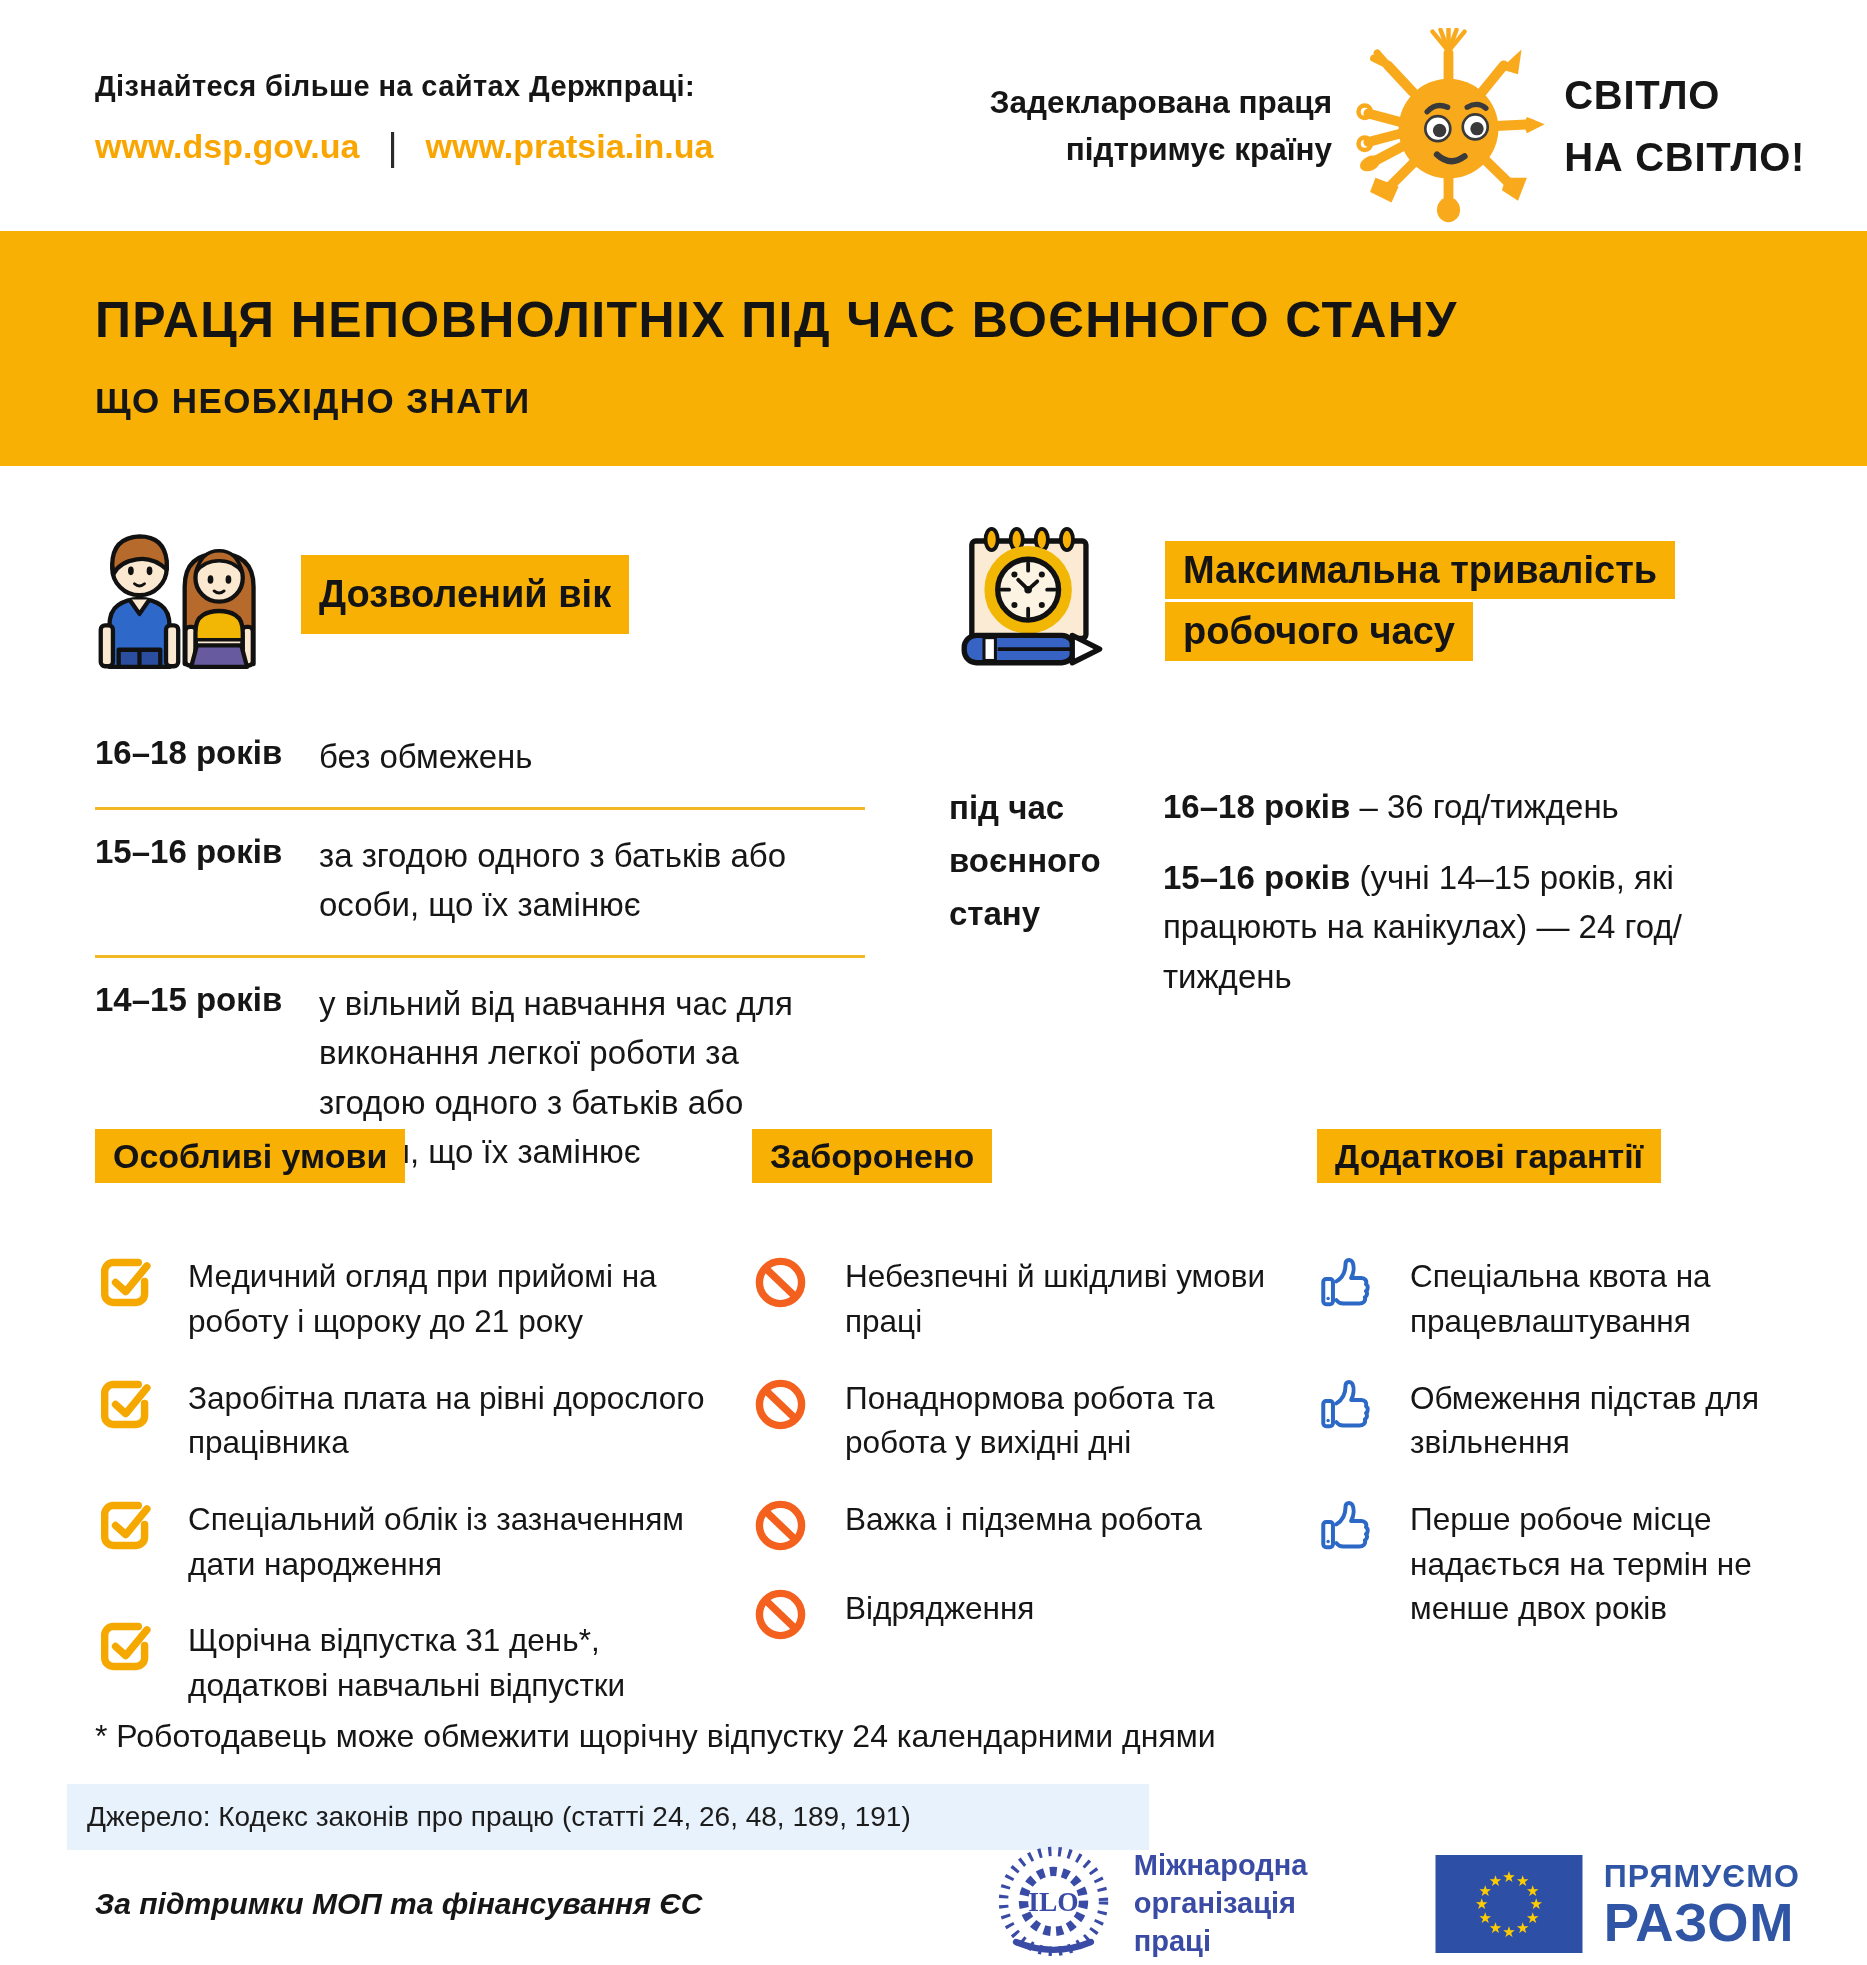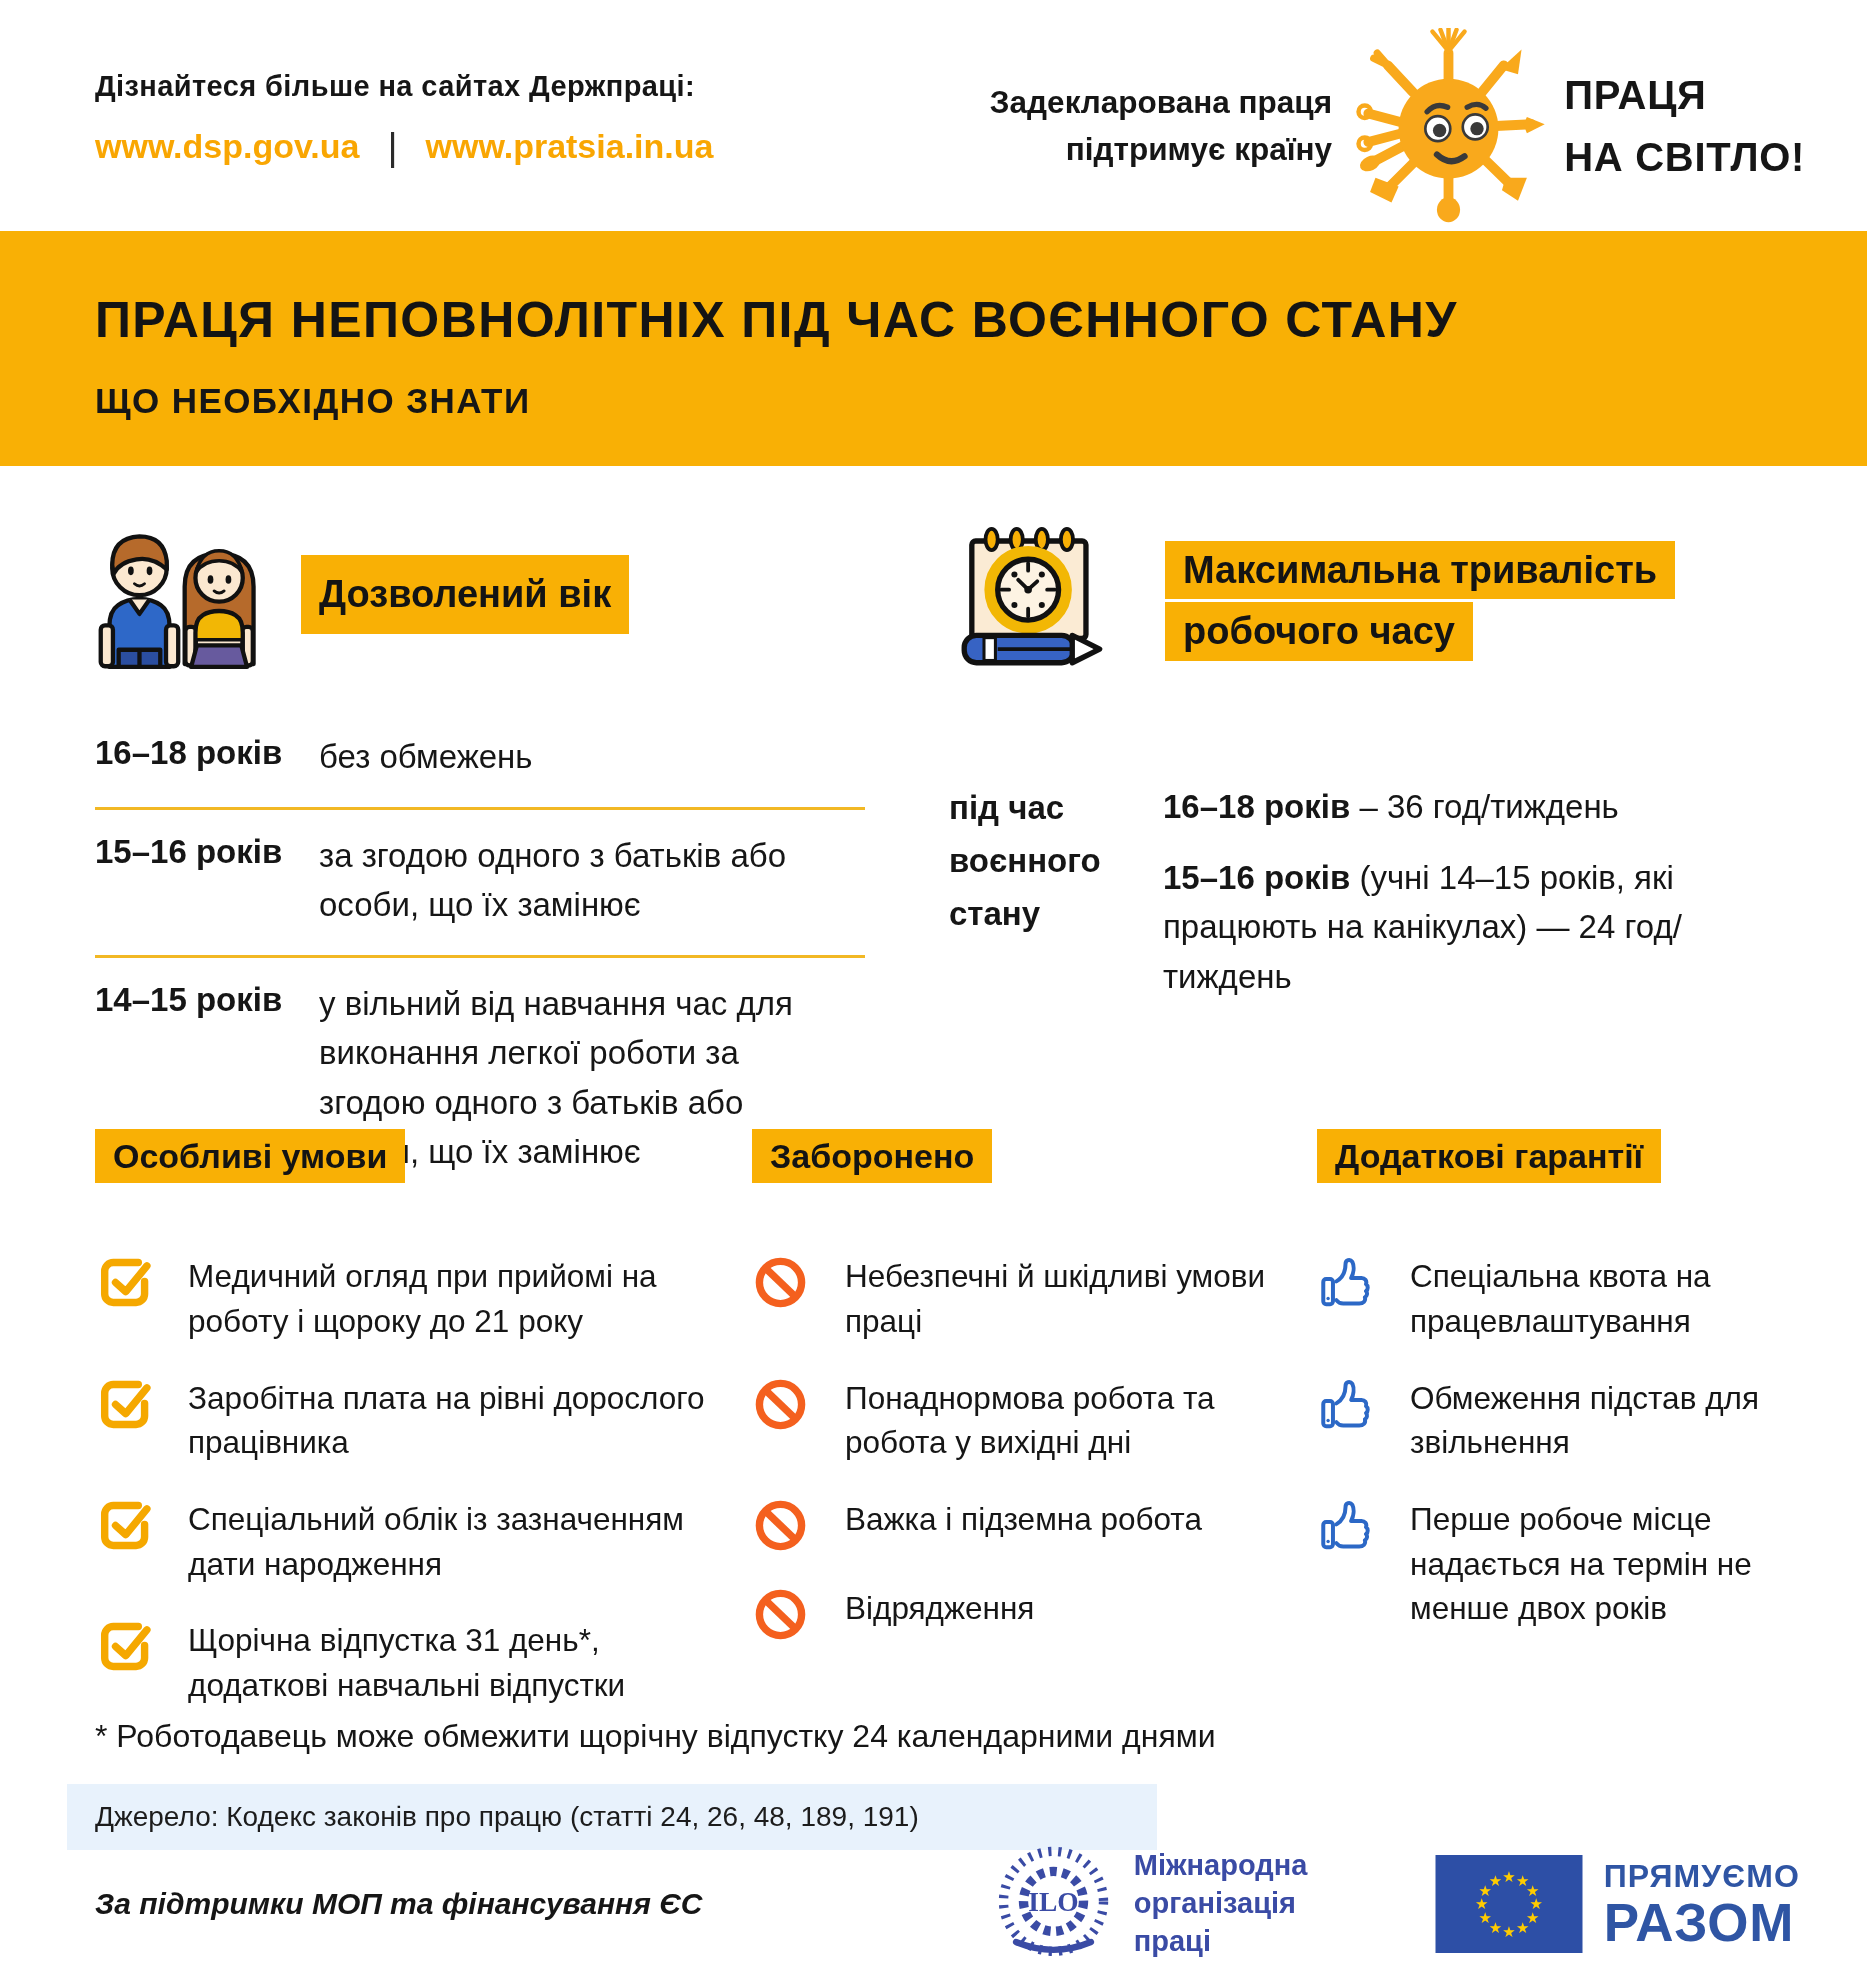--- a/index.html
+++ b/index.html
@@ -56,21 +56,21 @@
   .items { margin-top:70px; display:flex; flex-direction:column; gap:32px; }
   .item { display:flex; gap:36px; }
   .item .ic { width:57px; height:57px; flex:none; margin-top:0px; }
   .item .txt { font-size:31.5px; line-height:1.42; }
   .col-special .txt { max-width:539px; }
   .col-forbidden .txt { max-width:483px; }
   .col-guarantees .txt { max-width:350px; }
   
   .footnote { position:absolute; top:1714px; left:95px; font-size:32px; line-height:1.4; }
   .source { position:absolute; top:1784px; left:67px; }
-  .source span { display:inline-block; background:#E8F2FC; padding:17px 238px 17px 28px;
+  .source span { display:inline-block; background:#E8F2FC; padding:17px 238px 17px 20px;
                  font-size:28px; color:#1c1c1c; }
   .footer { position:absolute; top:1841px; left:95px; right:67px; height:126px;
             display:flex; align-items:center; }
   .support { flex:1; font-size:30px; font-weight:700;font-style:italic; }
   .ilo { display:flex; align-items:center; gap:18px; margin-right:91px; }
   .ilo-logo { width:125px; height:125px; flex:none; }
   .ilo-label { width:210px; font-size:29px; font-weight:600; color:#3A4BA5; line-height:1.3; }
   .eu { display:flex; align-items:center; gap:21px; }
   .eu-flag { width:148px; height:98px; flex:none; }
   .eu-line1 { font-size:32px; font-weight:700; color:#2F55A4; letter-spacing:1.1px; }
@@ -128,21 +128,21 @@
       <circle cx="110" cy="113" r="56" fill="#F9A91C"></circle>
       <path d="M86 94 q10 -11 23 -5" fill="none" stroke="#3a3a3a" stroke-width="6" stroke-linecap="round"></path>
       <path d="M131 89 q12 -7 21 1" fill="none" stroke="#3a3a3a" stroke-width="6" stroke-linecap="round"></path>
       <circle cx="98" cy="113" r="14" fill="#ffffff" stroke="#3a3a3a" stroke-width="3"></circle>
       <circle cx="140" cy="111" r="14" fill="#ffffff" stroke="#3a3a3a" stroke-width="3"></circle>
       <circle cx="100" cy="115" r="7.5" fill="#3a3a3a"></circle>
       <circle cx="142" cy="113" r="7.5" fill="#3a3a3a"></circle>
       <path d="M97 142 q15 14 31 2" fill="none" stroke="#3a3a3a" stroke-width="7" stroke-linecap="round"></path>
     </svg>
     <div class="campaign">
-      <span>ПРАЦЯ</span><br>
+      <span>СВІТЛО</span><br>
       <span>НА СВІТЛО!</span>
     </div>
   </div>
 
   <div class="banner">
     <div class="banner-title">ПРАЦЯ НЕПОВНОЛІТНІХ ПІД ЧАС ВОЄННОГО СТАНУ</div>
     <div class="banner-subtitle">ЩО НЕОБХІДНО ЗНАТИ</div>
   </div>
 
   <div class="row-top">

